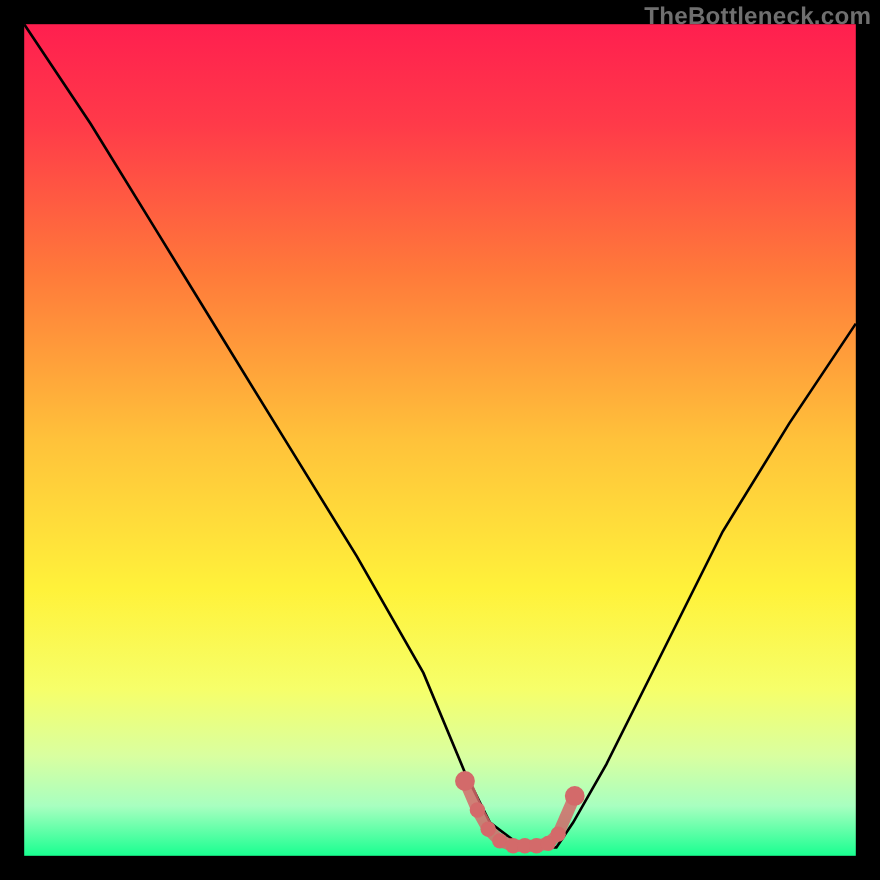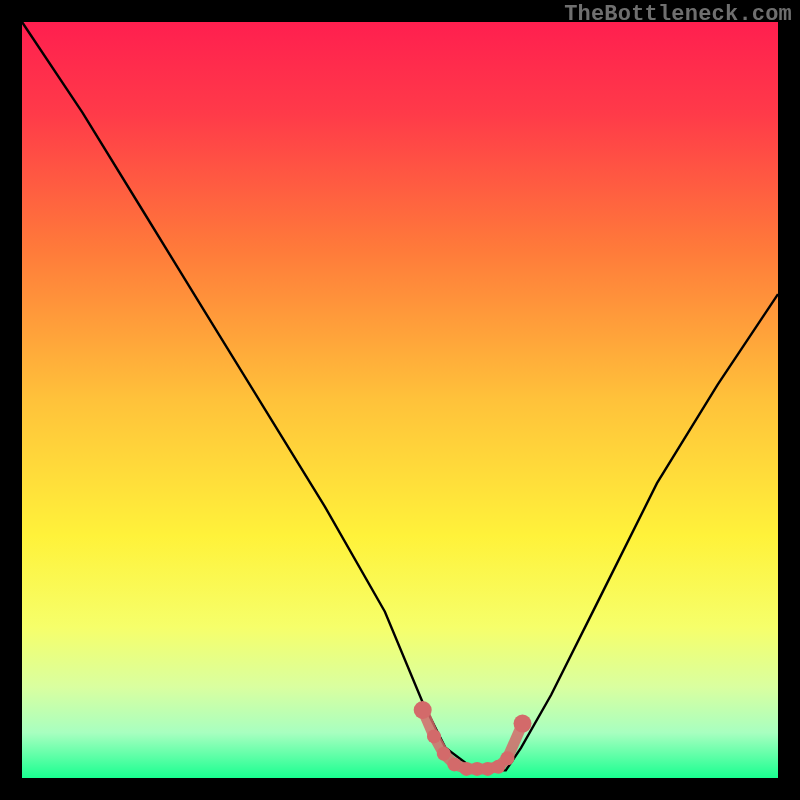--- a/index.html
+++ b/index.html
@@ -23,21 +23,21 @@
     left: 22px;
     top: 22px;
     width: 756px;
     height: 756px;
     
   }
   .watermark {
     position: absolute;
     top: 2px;
     right: 8px;
-    font-family: Liberation Mono, monospace;
+    font-family: Liberation Sans, sans-serif;
     font-size: 22px;
     font-weight: 600;
     color: #6f6f6f;
     letter-spacing: 0.2px;
   }
   svg.curve {
     position: absolute;
     left: 22px;
     top: 22px;
     width: 756px;

